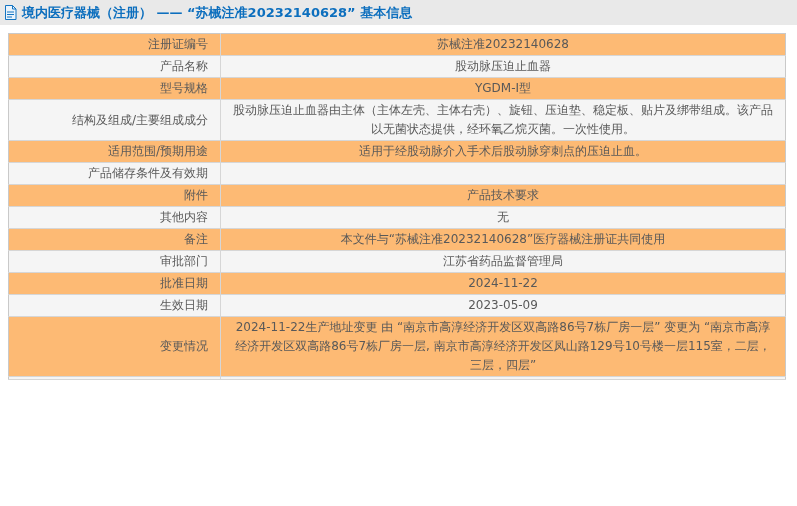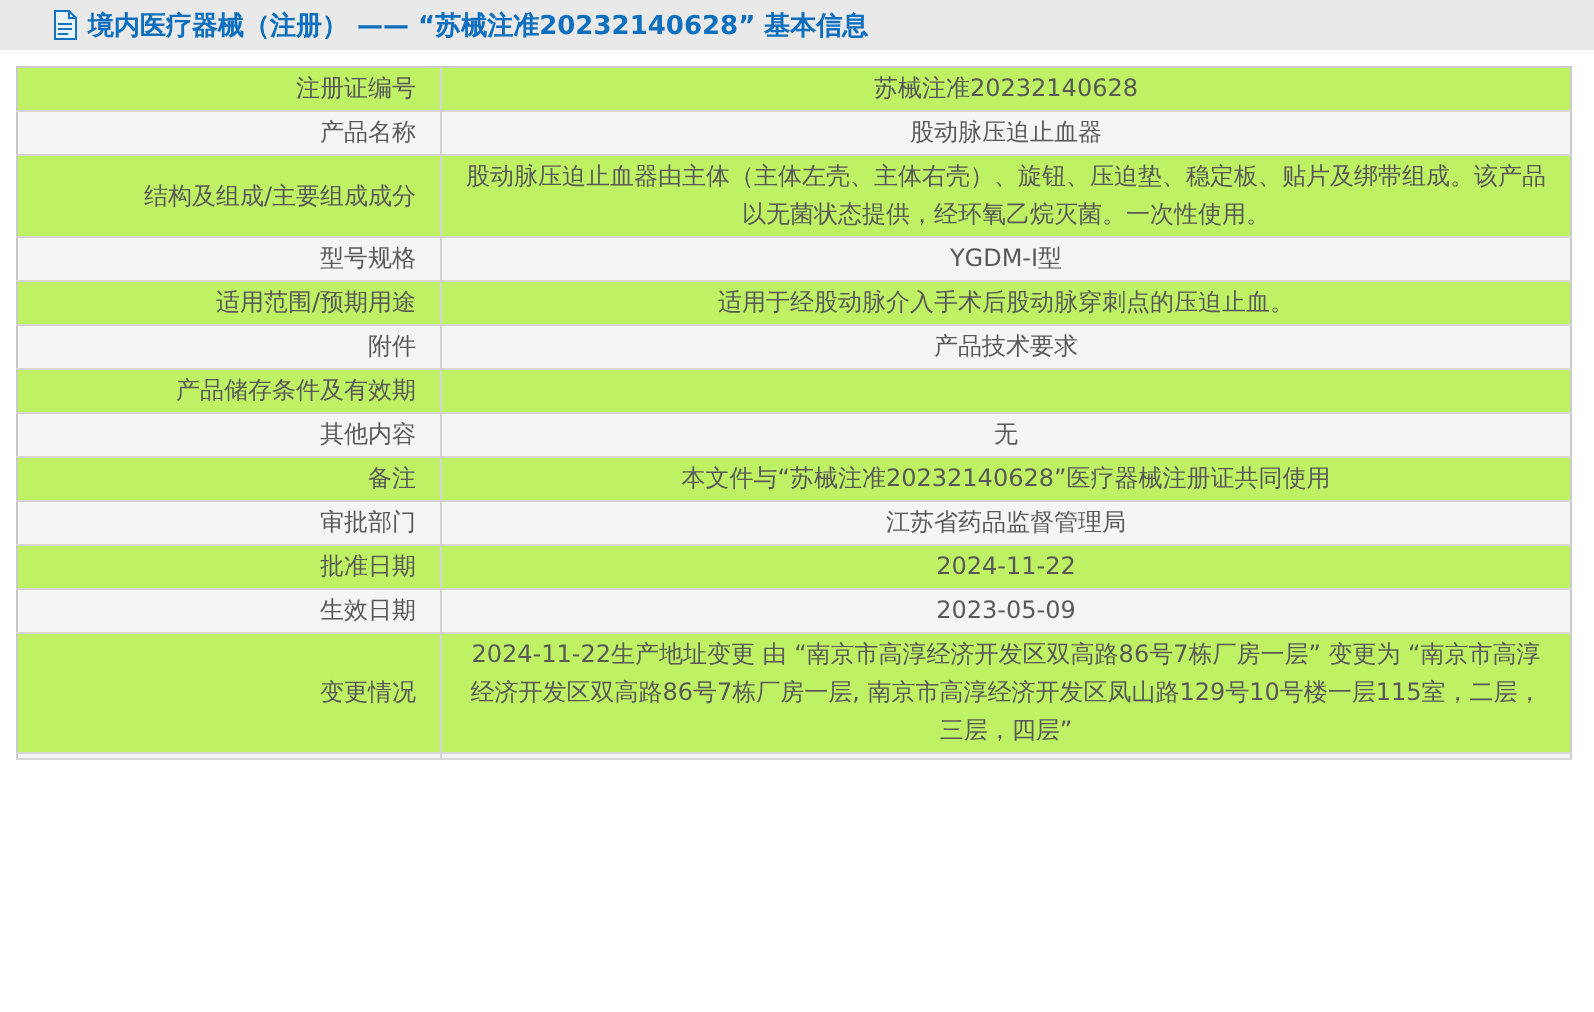--- a/index.html
+++ b/index.html
@@ -1,28 +1,28 @@
 <!DOCTYPE html>
 <html><head>
 <meta charset="utf-8">
 <style>
   html,body { margin:0; padding:0; background:#ffffff; }
   body { width:797px; height:506px; overflow:hidden;
          font-family:"DejaVu Sans","Liberation Sans",sans-serif; }
 
   .titlebar { height:25px; background:#e9e9e9; display:flex; align-items:center;
-              padding:0 26px; gap:5px; }
+              padding:0 4px; gap:5px; }
   .doc-icon { display:inline-flex; width:13px; height:15px; flex:0 0 auto; }
   .page-title { color:#0d6fbe; font-weight:bold; font-size:13px; white-space:nowrap; }
 
   table.info-table { border-collapse:collapse; table-layout:fixed; margin:8px 0 0 8px;
                      width:778px; font-size:12px; color:#595959;
                      border:1px solid #c9c9c9; }
   table.info-table col.c-label { width:212px; }
-  table.info-table tr { background:#bef264; }
+  table.info-table tr { background:#fdba74; }
   table.info-table tr:nth-child(even) { background:#f5f5f5; }
   th.row-label { text-align:right; font-weight:normal; vertical-align:middle;
                  padding:1px 12px; line-height:19px;
                  border-right:1px solid #d6d6d6; border-bottom:1px solid #d6d6d6;
                  white-space:nowrap; }
   td.row-value { text-align:center; vertical-align:middle; padding:1px 12px;
                  line-height:19px; border-bottom:1px solid #d6d6d6;
                  word-break:break-all; }
 </style>
 </head>
@@ -49,38 +49,38 @@
   <tbody id="table-body">
       <tr>
         <th class="row-label"><span>注册证编号</span></th>
         <td class="row-value">苏械注准20232140628</td>
       </tr>
       <tr>
         <th class="row-label"><span>产品名称</span></th>
         <td class="row-value">股动脉压迫止血器</td>
       </tr>
       <tr>
+        <th class="row-label"><span>型号规格</span></th>
+        <td class="row-value">YGDM-I型</td>
+      </tr>
+      <tr>
         <th class="row-label"><span>结构及组成/主要组成成分</span></th>
         <td class="row-value">股动脉压迫止血器由主体（主体左壳、主体右壳）、旋钮、压迫垫、稳定板、贴片及绑带组成。该产品以无菌状态提供，经环氧乙烷灭菌。一次性使用。</td>
-      </tr>
-      <tr>
-        <th class="row-label"><span>型号规格</span></th>
-        <td class="row-value">YGDM-I型</td>
       </tr>
       <tr>
         <th class="row-label"><span>适用范围/预期用途</span></th>
         <td class="row-value">适用于经股动脉介入手术后股动脉穿刺点的压迫止血。</td>
       </tr>
       <tr>
+        <th class="row-label"><span>产品储存条件及有效期</span></th>
+        <td class="row-value"></td>
+      </tr>
+      <tr>
         <th class="row-label"><span>附件</span></th>
         <td class="row-value">产品技术要求</td>
-      </tr>
-      <tr>
-        <th class="row-label"><span>产品储存条件及有效期</span></th>
-        <td class="row-value"></td>
       </tr>
       <tr>
         <th class="row-label"><span>其他内容</span></th>
         <td class="row-value">无</td>
       </tr>
       <tr>
         <th class="row-label"><span>备注</span></th>
         <td class="row-value">本文件与“苏械注准20232140628”医疗器械注册证共同使用</td>
       </tr>
       <tr>

